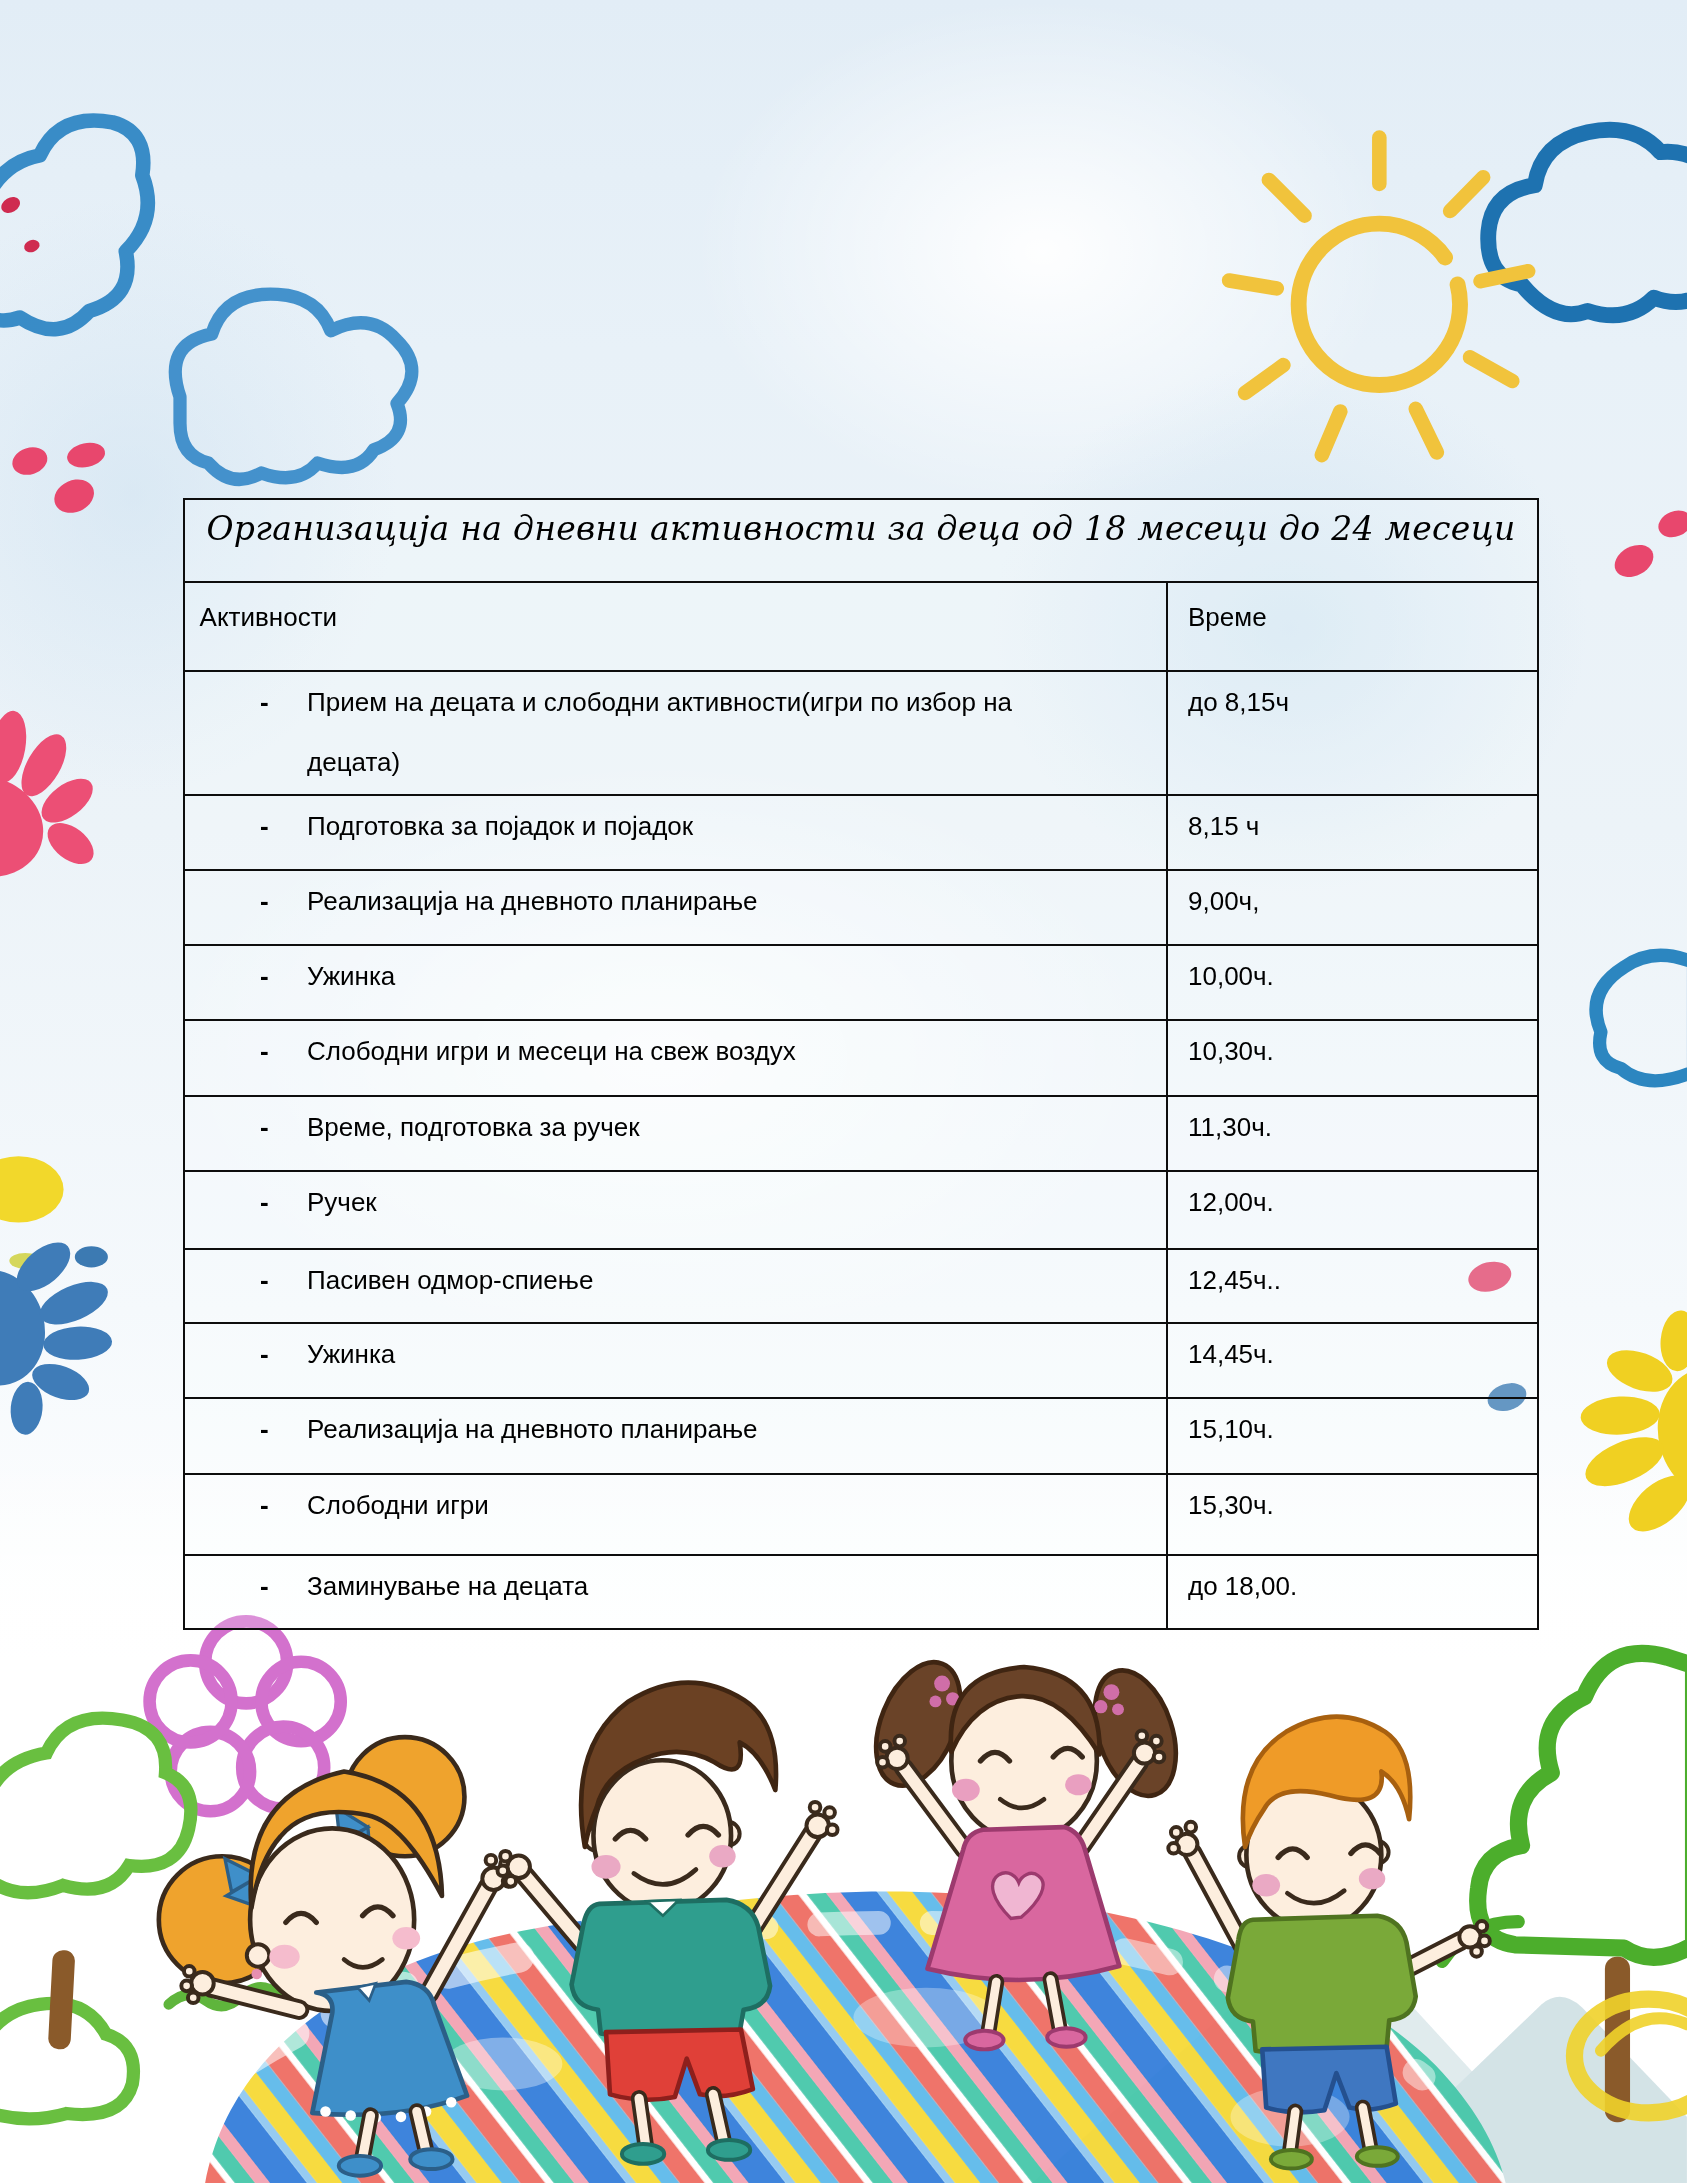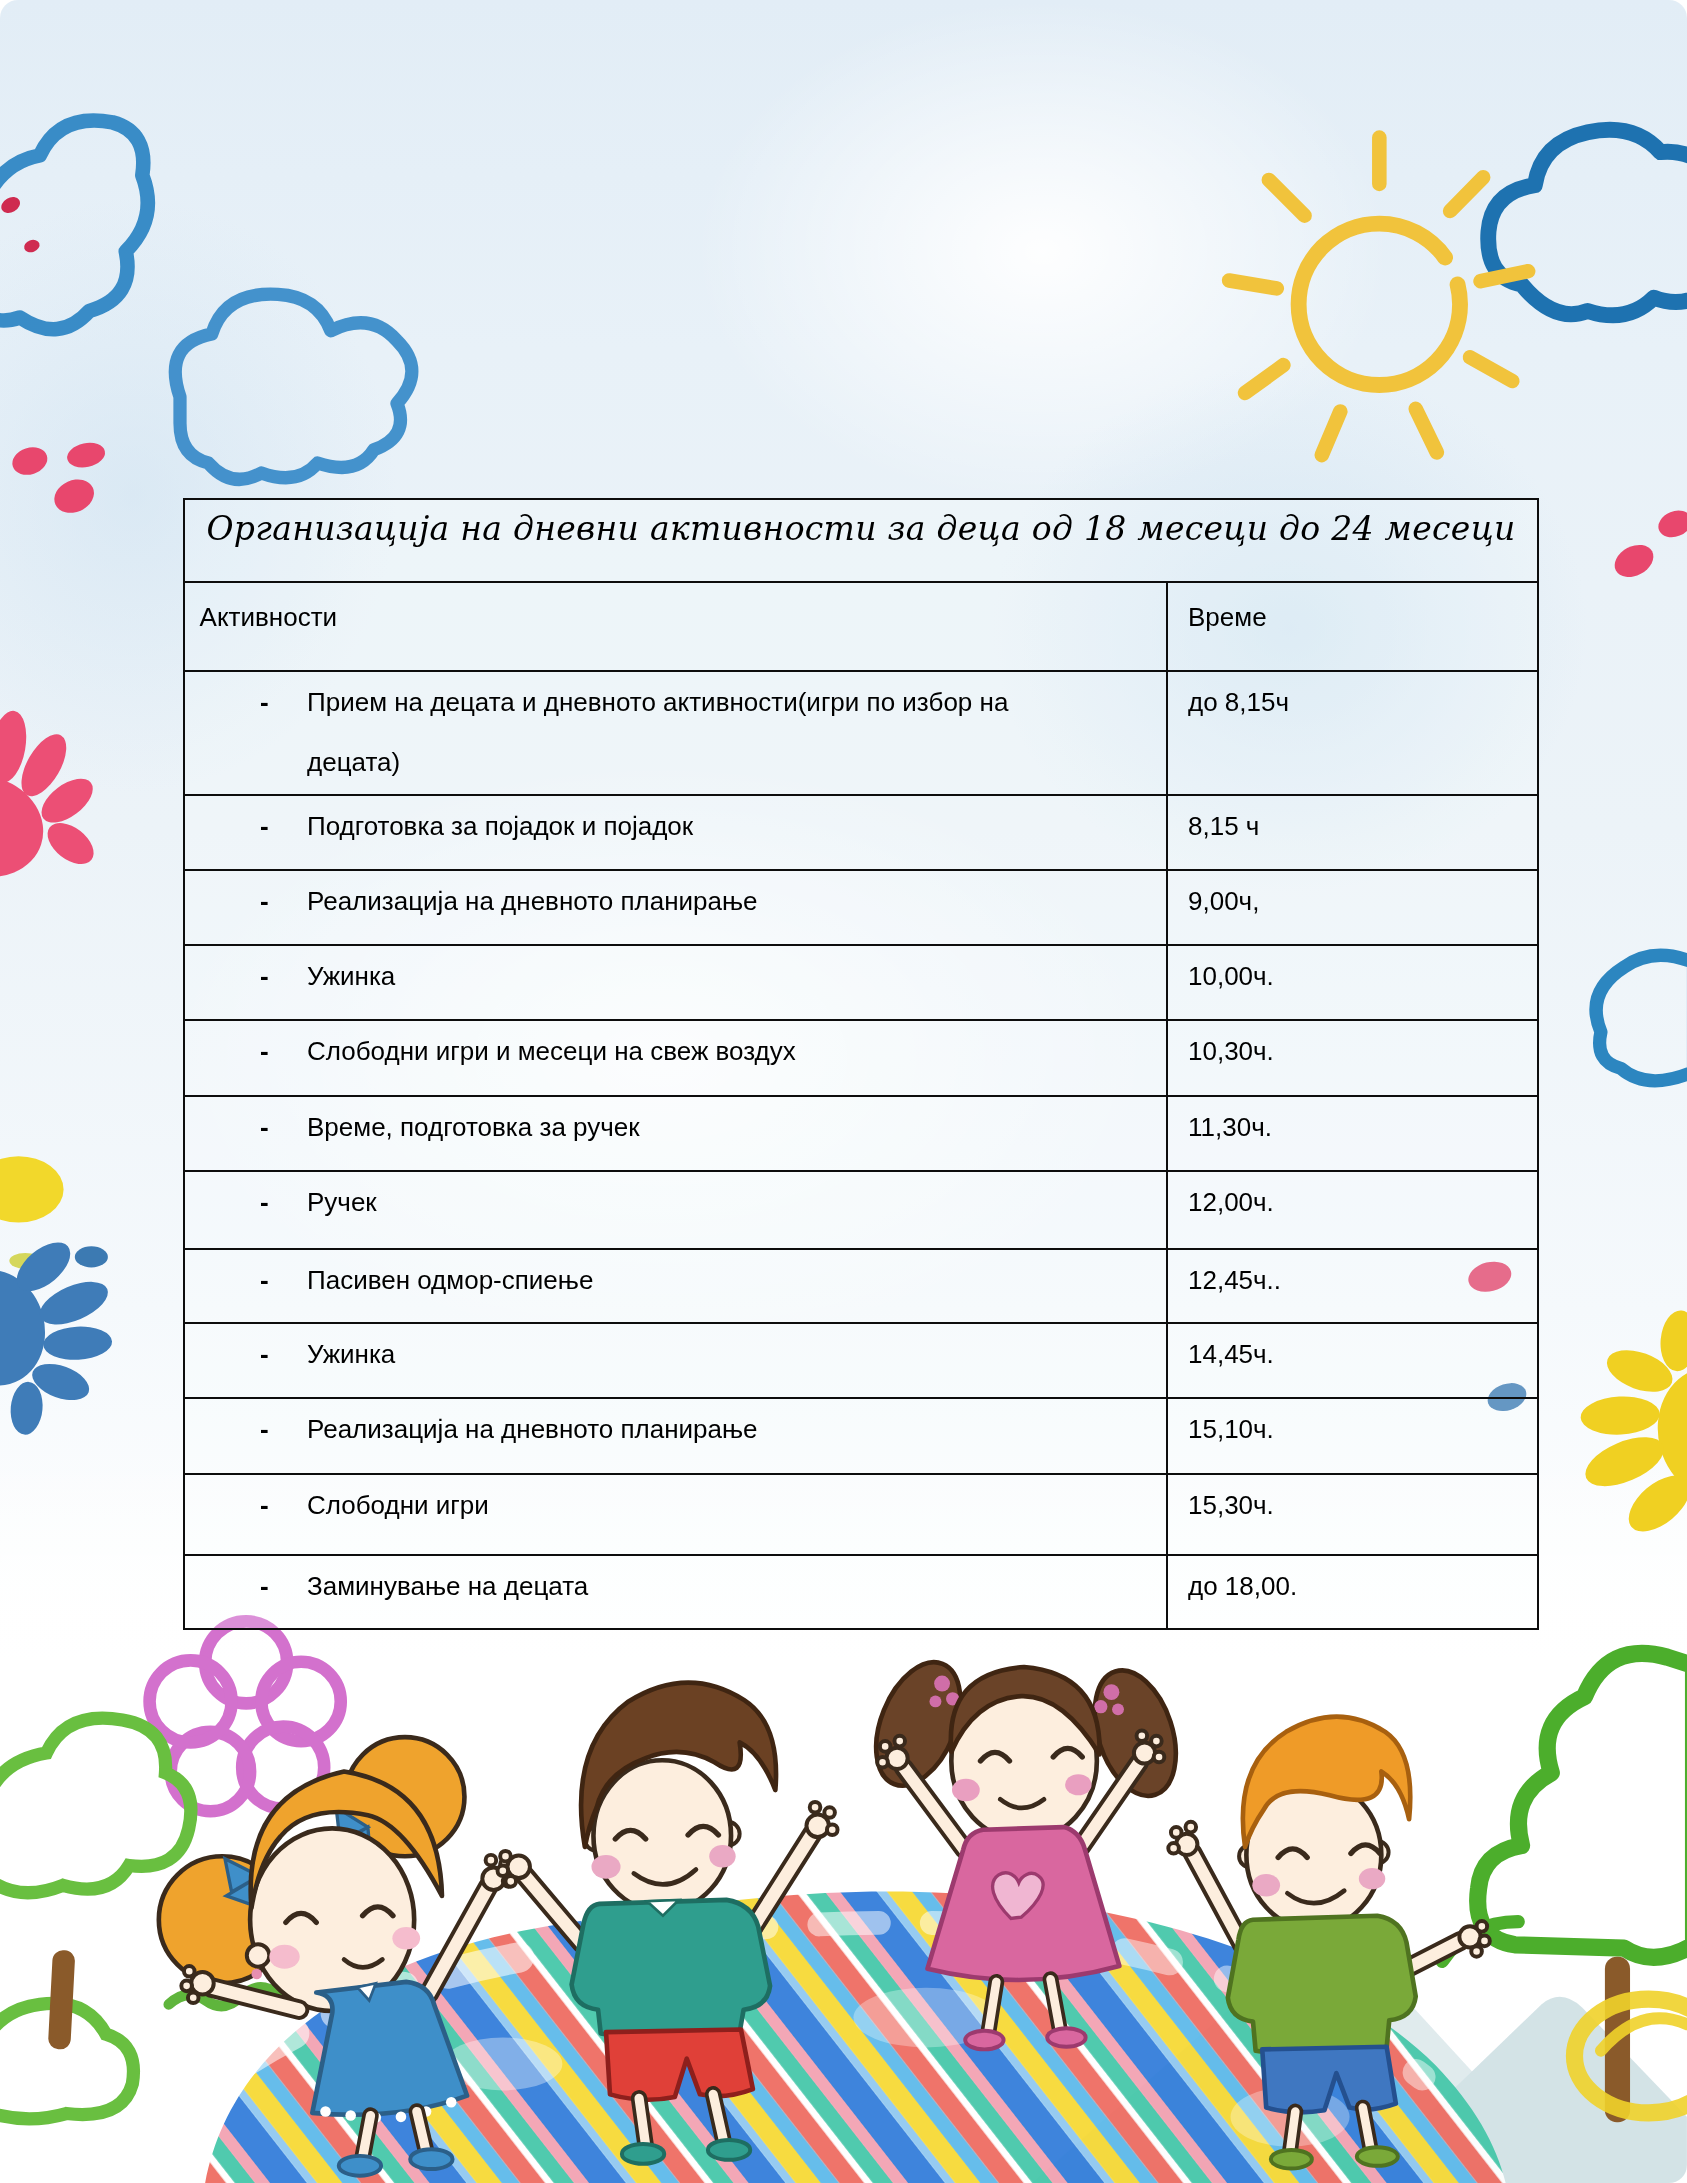--- a/index.html
+++ b/index.html
@@ -1,18 +1,18 @@
 <!DOCTYPE html>
 <html style="font-size:10.6px"><head>
 <meta charset="utf-8">
 <style>
   html,body{margin:0;padding:0;}
   .page{position:relative;width:1687px;height:2183px;overflow:hidden;
         font-family:"Liberation Sans",sans-serif;color:#000;
-        background:linear-gradient(180deg,#e2edf6 0%,#e8f1f8 16%,#ecf3f8 38%,#f5f9fc 60%,#ffffff 76%,#ffffff 100%);border-radius:18px;}
+        background:linear-gradient(180deg,#e2edf6 0%,#e8f1f8 16%,#ecf3f8 38%,#f5f9fc 60%,#ffffff 76%,#ffffff 100%);}
   .wash{position:absolute;pointer-events:none;}
   .wash.w1{left:695px;top:0;width:695px;height:503px;background:radial-gradient(closest-side,rgba(255,255,255,.95),rgba(255,255,255,0));}
   .wash.w2{left:165px;top:761px;width:992px;height:595px;background:radial-gradient(closest-side,rgba(255,255,255,.8),rgba(255,255,255,0));}
   .wash.w3{left:992px;top:364px;width:595px;height:529px;background:radial-gradient(closest-side,rgba(196,221,238,.55),rgba(196,221,238,0));}
   .wash.w4{left:-132px;top:198px;width:529px;height:595px;background:radial-gradient(closest-side,rgba(203,224,240,.5),rgba(203,224,240,0));}
   .deco{position:absolute;left:0;top:0;z-index:1;}
   table.schedule{position:absolute;left:183px;top:498px;width:1354px;z-index:2;
         border-collapse:collapse;table-layout:fixed;}
   table.schedule td{border:2.6px solid #0d0d0d;vertical-align:top;background:rgba(250,253,255,0.22);}
   .title-cell{font-family:"DejaVu Serif","Liberation Serif",serif;font-style:italic;
@@ -313,21 +313,21 @@
         <td colspan="2" class="title-cell">Организација на дневни активности за деца од 18 месеци до 24 месеци</td>
       </tr>
       <tr style="height:89px">
         <td class="h-cell h-act">Активности</td>
         <td class="h-cell h-time">Време</td>
       </tr>
     <tr style="height: 124px;">
           <td class="activity-cell">
             <div class="act">
               <span class="dash">-</span>
-              <div class="txt">Прием на децата и дневното активности(игри по избор на децата)</div>
+              <div class="txt">Прием на децата и слободни активности(игри по избор на децата)</div>
             </div>
           </td>
           <td class="time-cell">до 8,15ч</td>
         </tr>
         <tr style="height: 75px;">
           <td class="activity-cell">
             <div class="act">
               <span class="dash">-</span>
               <div class="txt">Подготовка за појадок и појадок</div>
             </div>

